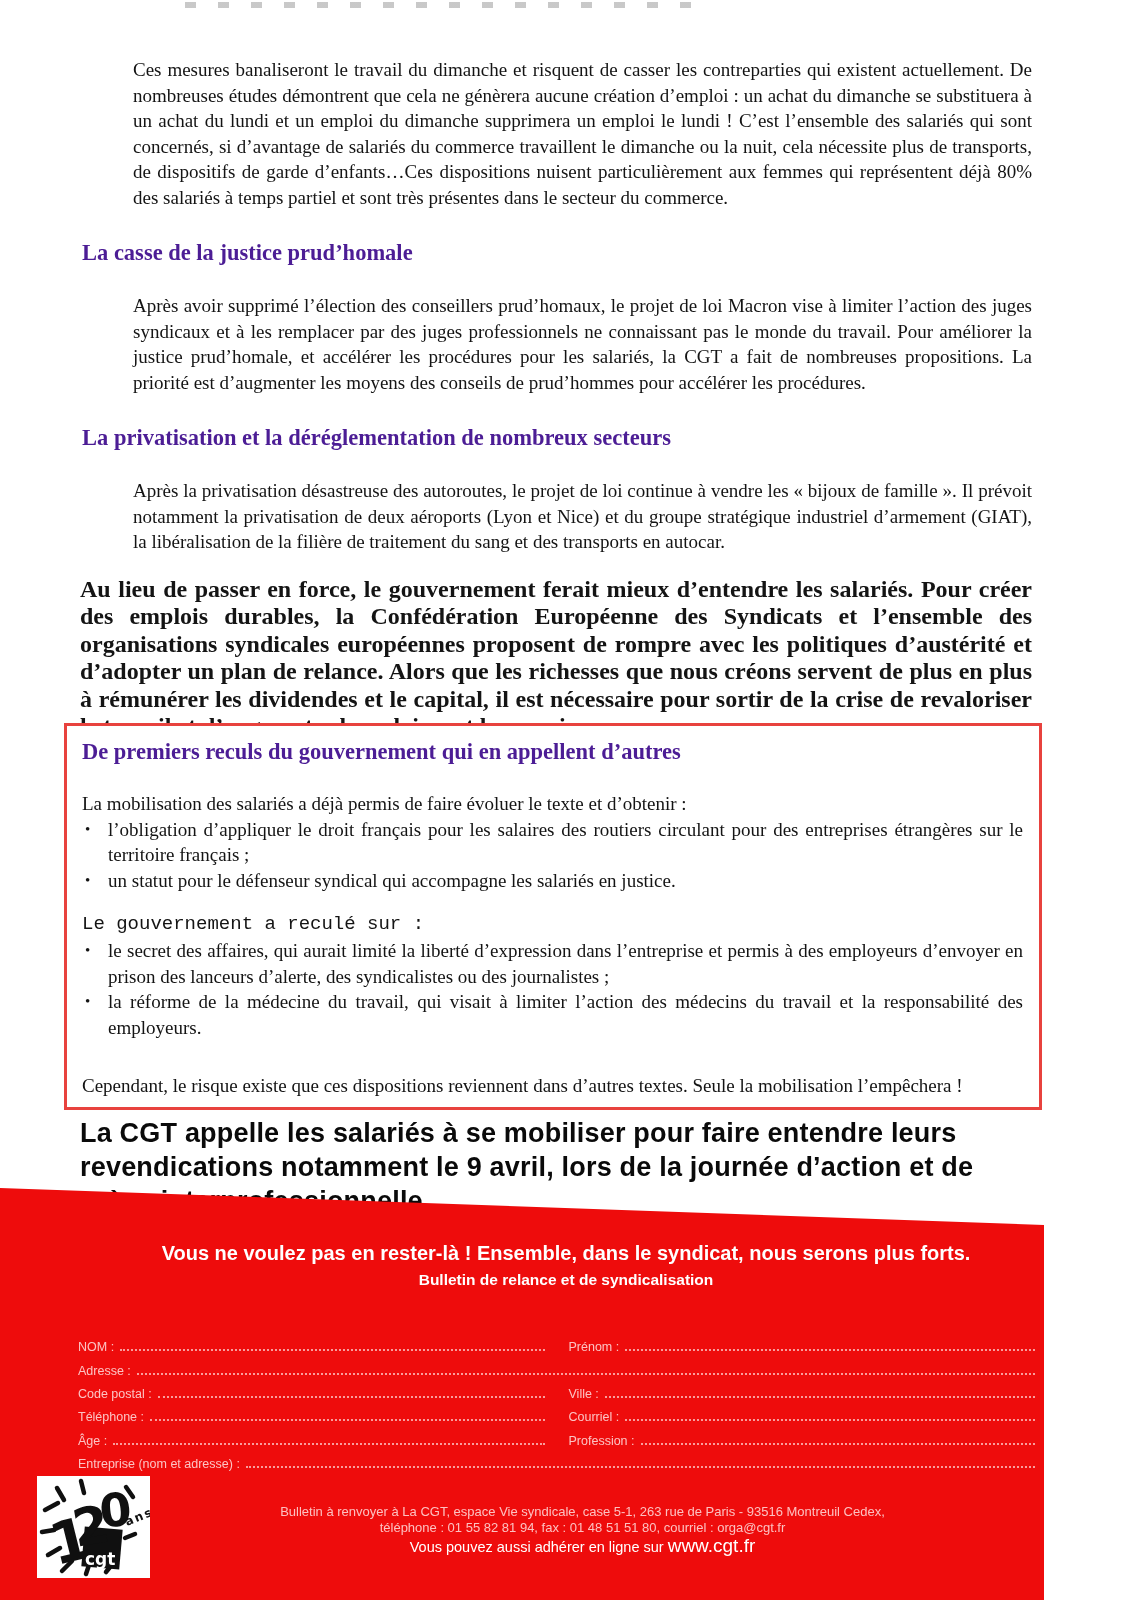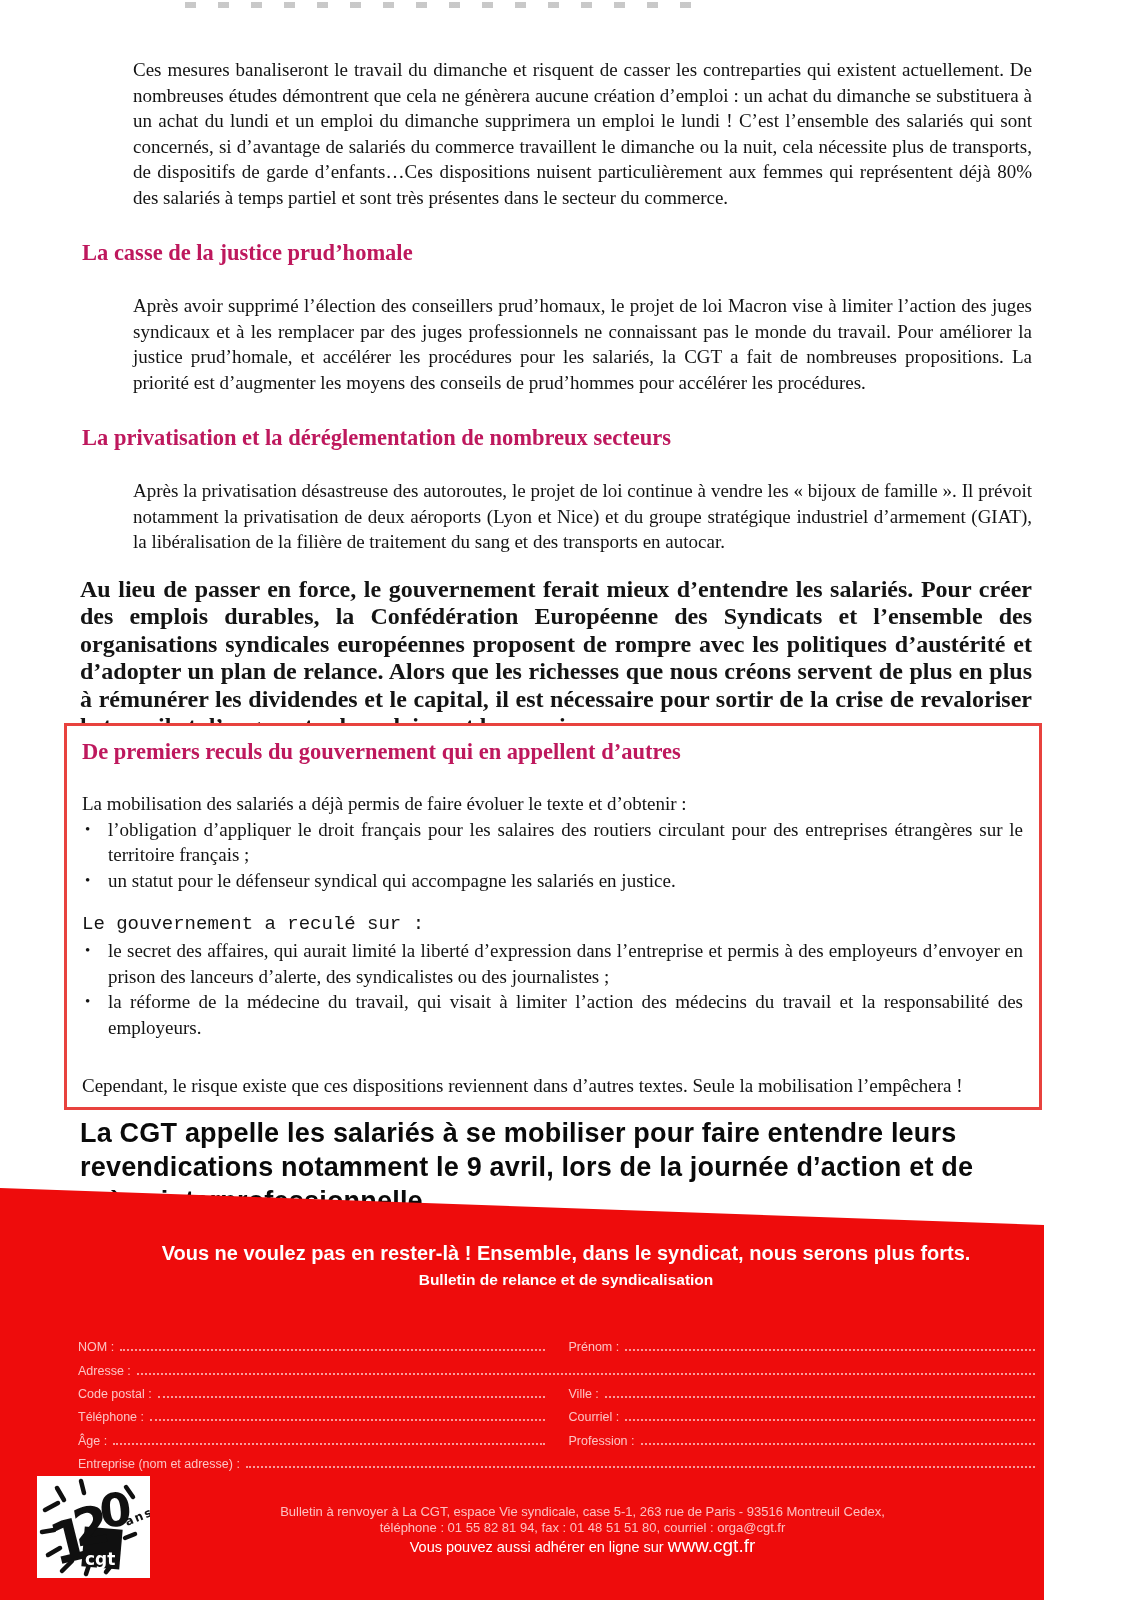--- a/index.html
+++ b/index.html
@@ -13,21 +13,21 @@
     background:repeating-linear-gradient(90deg,#555 0 11px, transparent 11px 33px);
   }
   .body-par{
     position:absolute; left:133px; width:899px;
     font-size:19px; line-height:25.6px; text-align:justify;
   }
   .pos-intro{ top:57px; }
   .pos-p1{ top:293px; }
   .pos-p2{ top:478px; }
   .red-heading{
-    position:absolute; left:82px; color:#be185d; font-weight:bold; font-size:22.5px;
+    position:absolute; left:82px; color:#4c1d95; font-weight:bold; font-size:22.5px;
   }
   .pos-h1{ top:240px; }
   .pos-h2{ top:425px; }
   .emphasis{
     position:absolute; top:576px; left:80px; width:952px;
     font-weight:bold; font-size:24px; line-height:27.4px; text-align:justify;
   }
   .callout{
     position:absolute; top:723px; left:64px; width:978px; height:387px;
     border:3px solid #e8423e; background:#fff; padding:13px 16px 0 15px;

